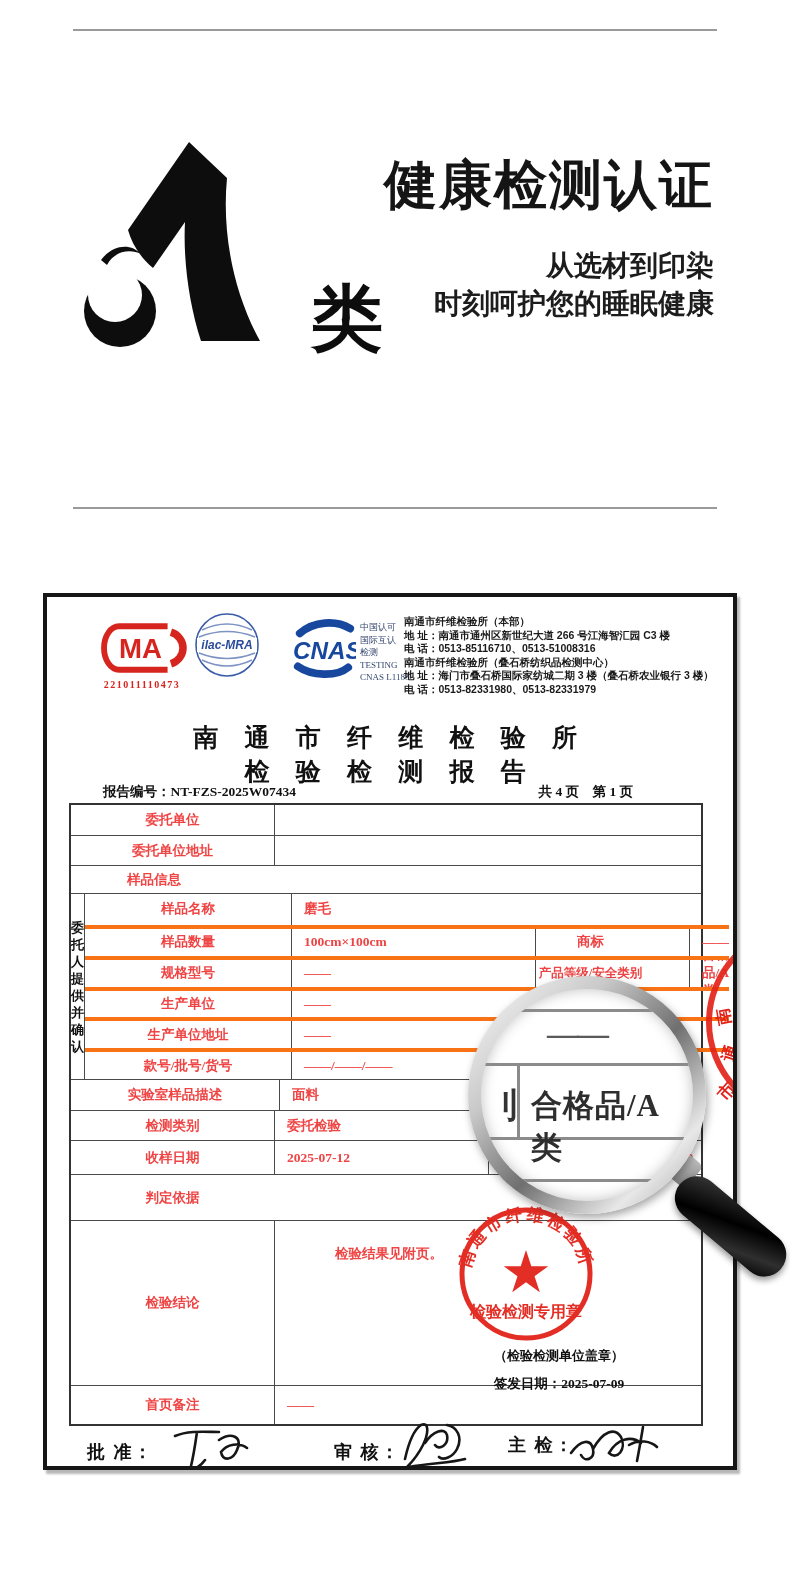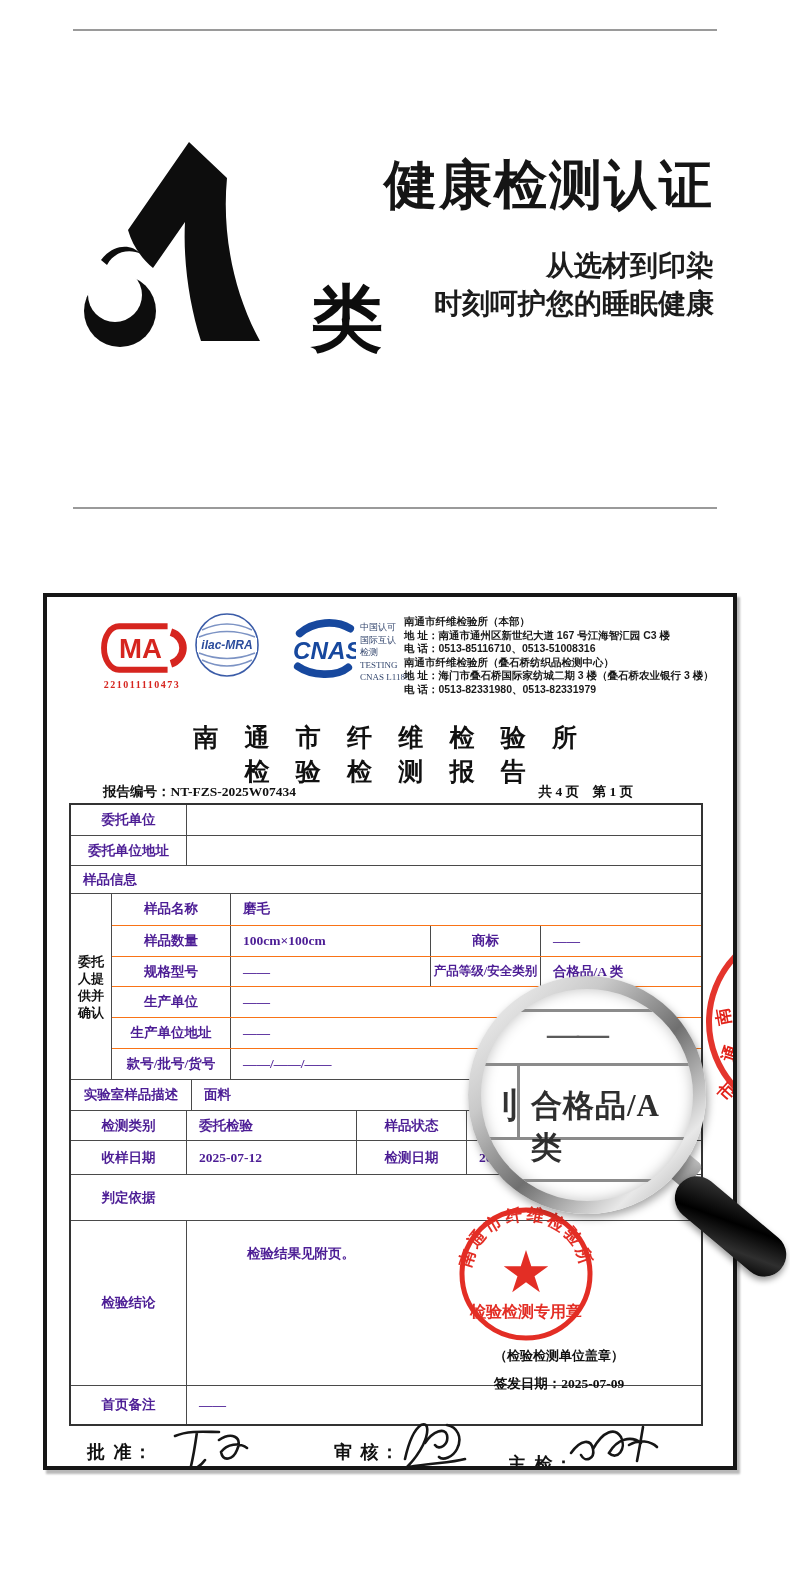--- a/index.html
+++ b/index.html
@@ -24,29 +24,29 @@
       font-size:10px;letter-spacing:1.5px;font-weight:700;}
   #title1{position:absolute;left:0;top:124px;width:100%;text-align:center;font-size:25px;font-weight:700;letter-spacing:10px;}
   #title2{position:absolute;left:0;top:158px;width:100%;text-align:center;font-size:25px;font-weight:700;letter-spacing:10px;}
   #repno{position:absolute;left:56px;top:186px;font-size:13.5px;font-weight:700;}
   #pageinfo{position:absolute;right:100px;top:186px;font-size:13.5px;font-weight:700;}
   
   #tbl{position:absolute;left:22px;top:206px;width:634px;box-sizing:border-box;border:2px solid #333;}
   .trow{display:flex;border-top:1px solid #4a4a4a;box-sizing:border-box;}
   .trow:first-child{border-top:none;}
   .c{box-sizing:border-box;border-left:1px solid #4a4a4a;display:flex;align-items:center;
-     font-size:13.5px;font-weight:600;color:#4c1d95;overflow:hidden;}
+     font-size:13.5px;font-weight:600;color:#ef4444;overflow:hidden;margin-left:44px;}
   .c:first-child{border-left:none;}
   .lab{justify-content:center;text-align:center;}
   .val{padding-left:12px;}
   .grp{display:flex;}
   .grp-strip{width:40px;box-sizing:border-box;display:flex;align-items:center;justify-content:center;
      text-align:center;font-size:13px;font-weight:600;line-height:17px;}
   .grp-rows{flex:1;display:flex;flex-direction:column;}
-  .grp-rows .trow{border-top:1px solid #f97316;}
+  .grp-rows .trow{border-top:4px solid #f97316;}
   .grp-rows .trow:first-child{border-top:none;}
   .basis{display:block;padding:6px 0 0 12px;line-height:19px;font-size:13.5px;font-weight:600;}
   
   #main-stamp{position:absolute;left:404px;top:602px;opacity:.95;}
   #stamp-caption{position:absolute;left:327px;top:750px;width:370px;text-align:center;font-size:13px;font-weight:600;}
   #issue-date{position:absolute;left:327px;top:778px;width:370px;text-align:center;font-size:13.5px;font-weight:700;}
   #edge-stamp{position:absolute;left:659px;top:327px;width:196px;height:196px;border:6px solid #e2231a;
       border-radius:50%;box-sizing:border-box;opacity:.92;}
   .edge-ch{position:absolute;color:#e2231a;font-size:17px;font-weight:700;}
   
@@ -122,21 +122,21 @@
     <div id="accred-col">
       <div>中国认可</div>
       <div>国际互认</div>
       <div>检测</div>
       <div>TESTING</div>
       <div style="width:70px">CNAS L1188</div>
     </div>
 
     <div id="org-block">
       <div>南通市纤维检验所（本部）</div>
-      <div>地 址：南通市通州区新世纪大道 167 号江海智汇园 C3 楼</div>
+      <div>地 址：南通市通州区新世纪大道 266 号江海智汇园 C3 楼</div>
       <div>电 话：0513-85116710、0513-51008316</div>
       <div>南通市纤维检验所（叠石桥纺织品检测中心）</div>
       <div>地 址：海门市叠石桥国际家纺城二期 3 楼（叠石桥农业银行 3 楼）</div>
       <div>电 话：0513-82331980、0513-82331979</div>
     </div>
 
     <div id="title1">南 通 市 纤 维 检 验 所</div>
     <div id="title2">检 验 检 测 报 告</div>
     <div id="repno">报告编号：NT-FZS-2025W07434</div>
     <div id="pageinfo">共 4 页　第 1 页</div>
@@ -246,21 +246,21 @@
     <span class="edge-ch" style="left:671px;top:483px;transform:rotate(-48deg)">市</span>
 
     <div class="sig-label" style="left:40px;top:843px">批 准：</div>
     <svg class="sig" style="left:120px;top:825px" width="90" height="50" viewBox="0 0 90 50">
       <path d="M8,14 C22,8 40,10 52,10 M30,10 C28,24 26,36 24,44 C23,50 32,46 38,38 M52,18 C64,10 76,14 70,28 C66,38 56,40 54,30 C60,22 72,20 80,26" fill="none" stroke="#161616" stroke-width="2.6" stroke-linecap="round"></path>
     </svg>
     <div class="sig-label" style="left:287px;top:843px">审 核：</div>
     <svg class="sig" style="left:352px;top:822px" width="72" height="52" viewBox="0 0 72 52">
       <path d="M6,40 C10,22 16,10 22,6 C30,2 30,14 24,26 C18,38 10,46 8,48 M26,24 C34,12 46,8 48,16 C50,26 40,32 36,26 M48,6 C58,8 64,18 58,30 C54,38 44,42 40,38 M10,48 C30,44 52,44 66,40" fill="none" stroke="#161616" stroke-width="2.6" stroke-linecap="round"></path>
     </svg>
-    <div class="sig-label" style="left:461px;top:855px">主 检：</div>
+    <div class="sig-label" style="left:461px;top:836px">主 检：</div>
     <svg class="sig" style="left:520px;top:822px" width="100" height="50" viewBox="0 0 100 50">
       <path d="M4,34 C14,20 24,20 26,30 C28,40 18,44 14,36 M26,30 C36,12 48,8 54,18 C60,30 50,42 42,34 C50,20 64,16 74,24 M76,8 C74,20 72,32 70,42 M62,26 C72,20 84,22 90,28" fill="none" stroke="#161616" stroke-width="2.6" stroke-linecap="round"></path>
     </svg>
   </div>
 
   <div id="mag">
     <div id="mag-collar"></div>
     <div id="mag-handle"></div>
     <div id="mag-ring"></div>
     <div id="mag-lens">

